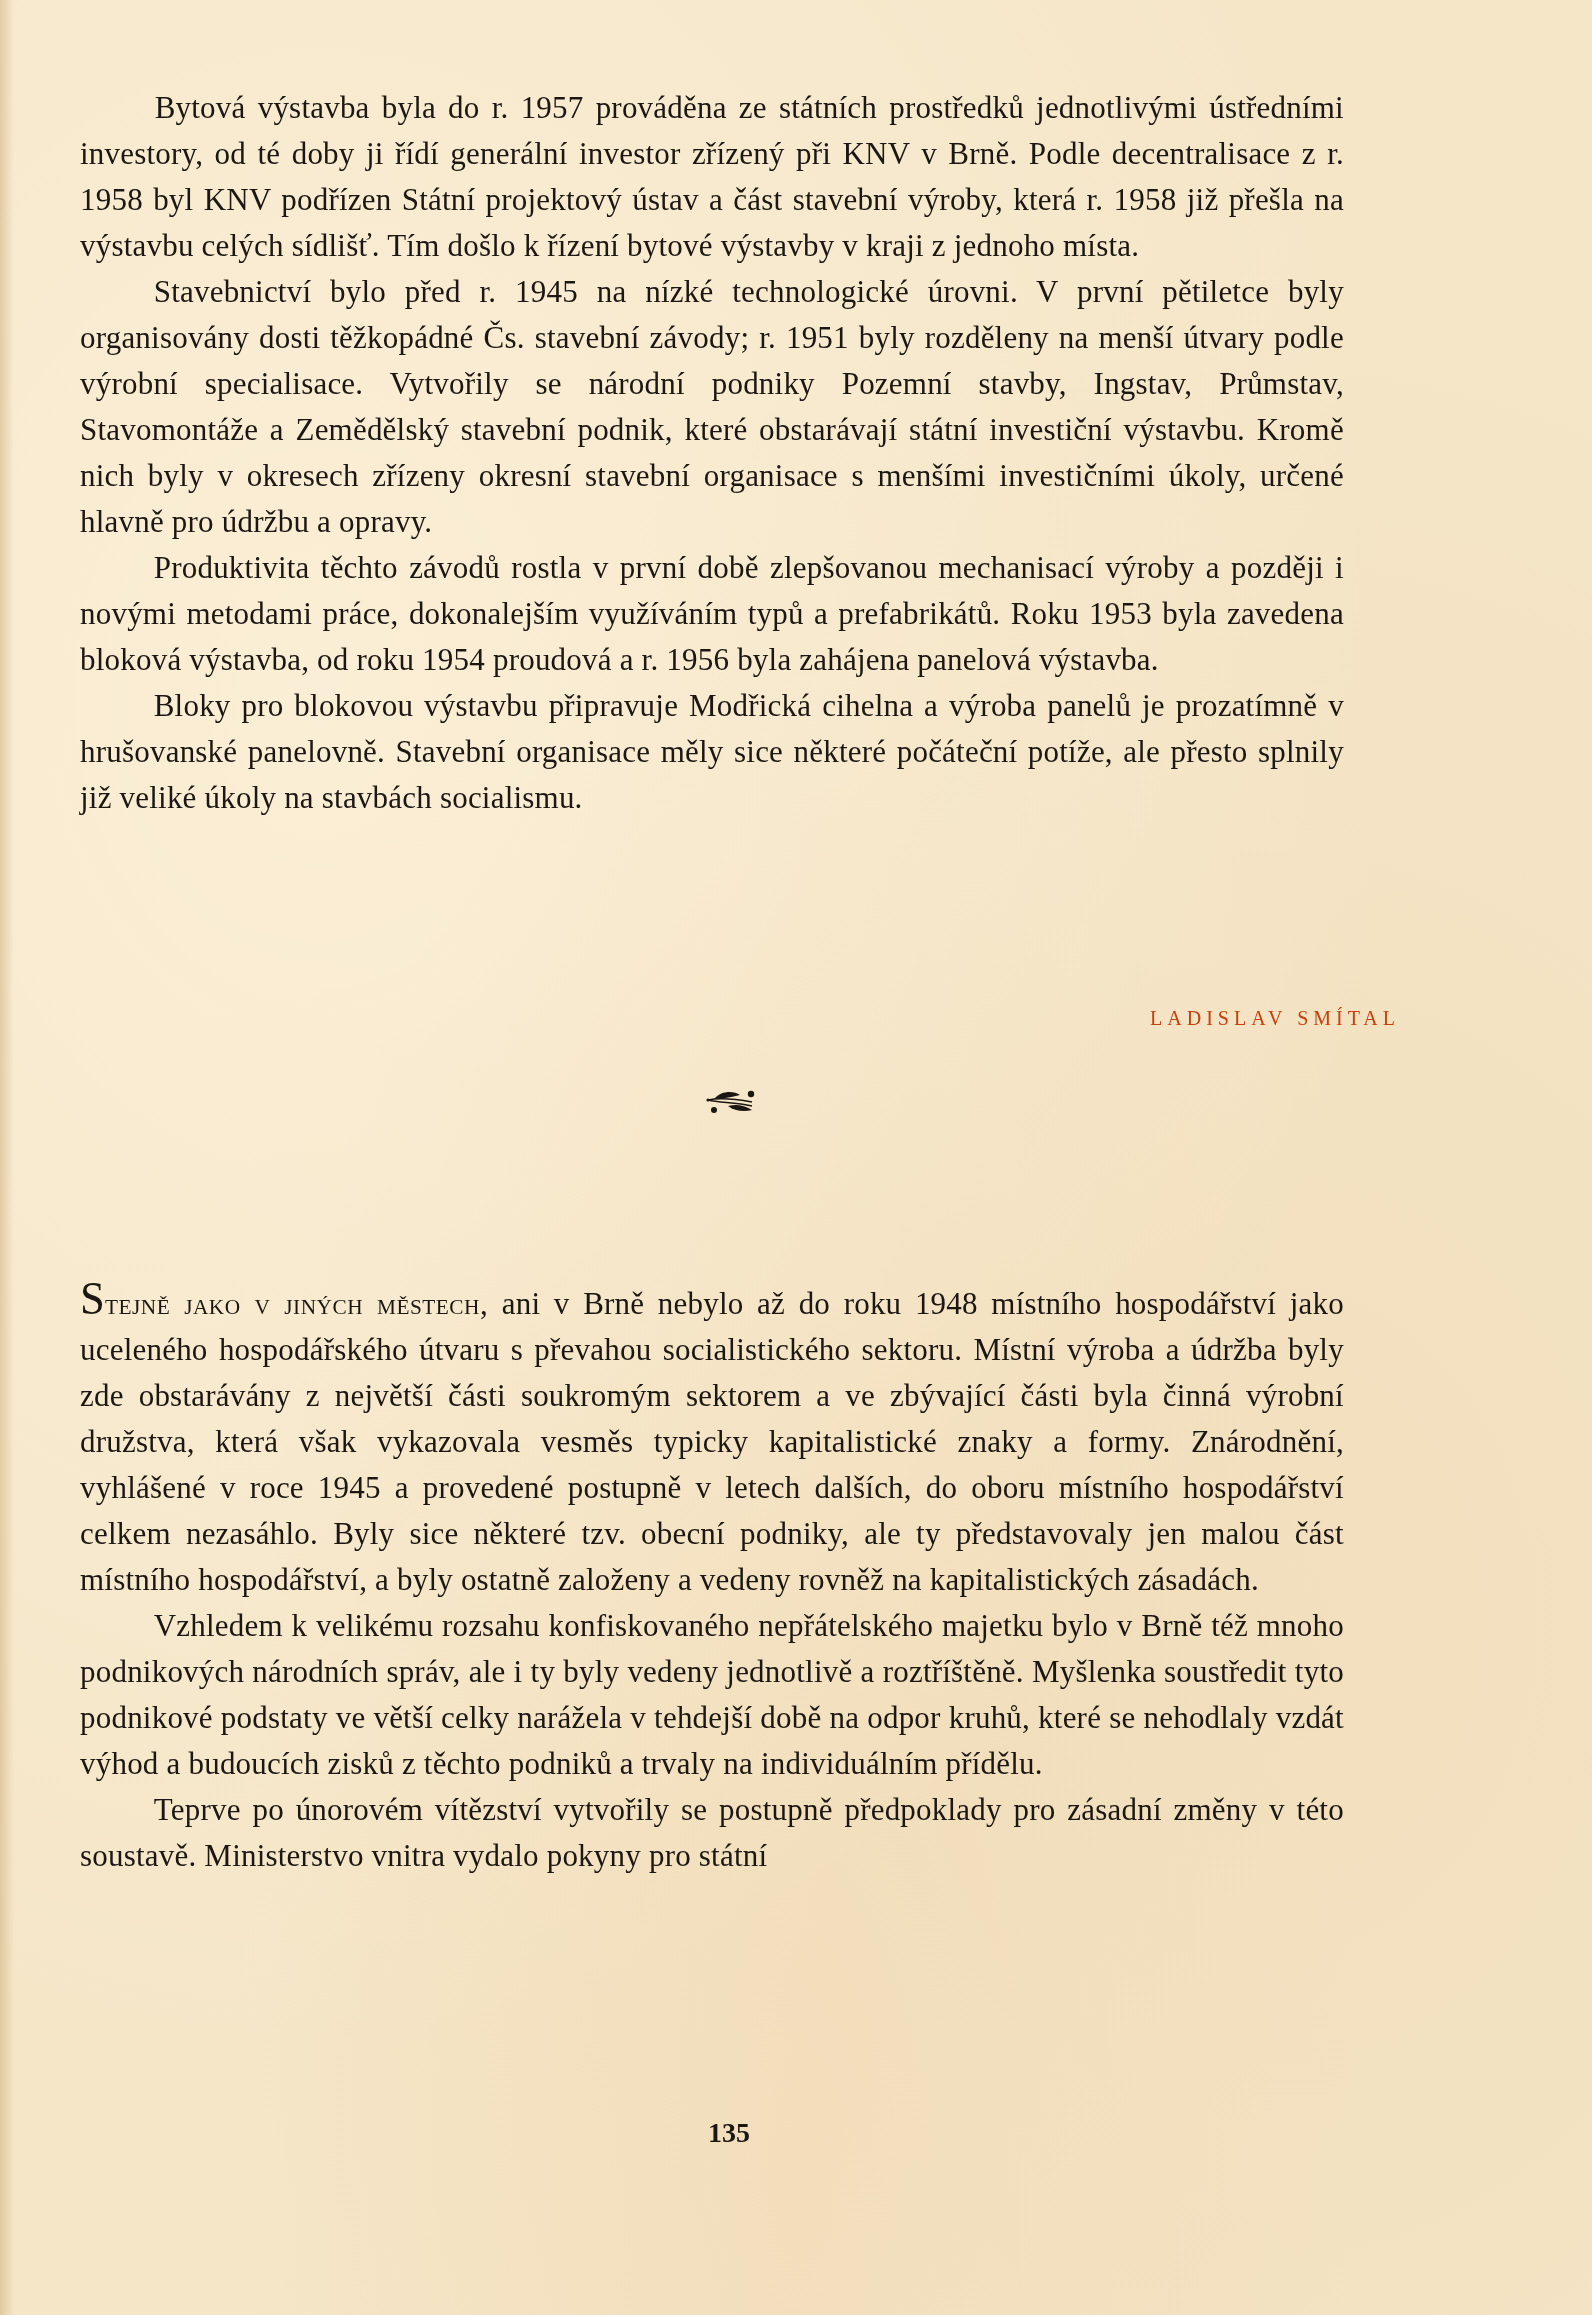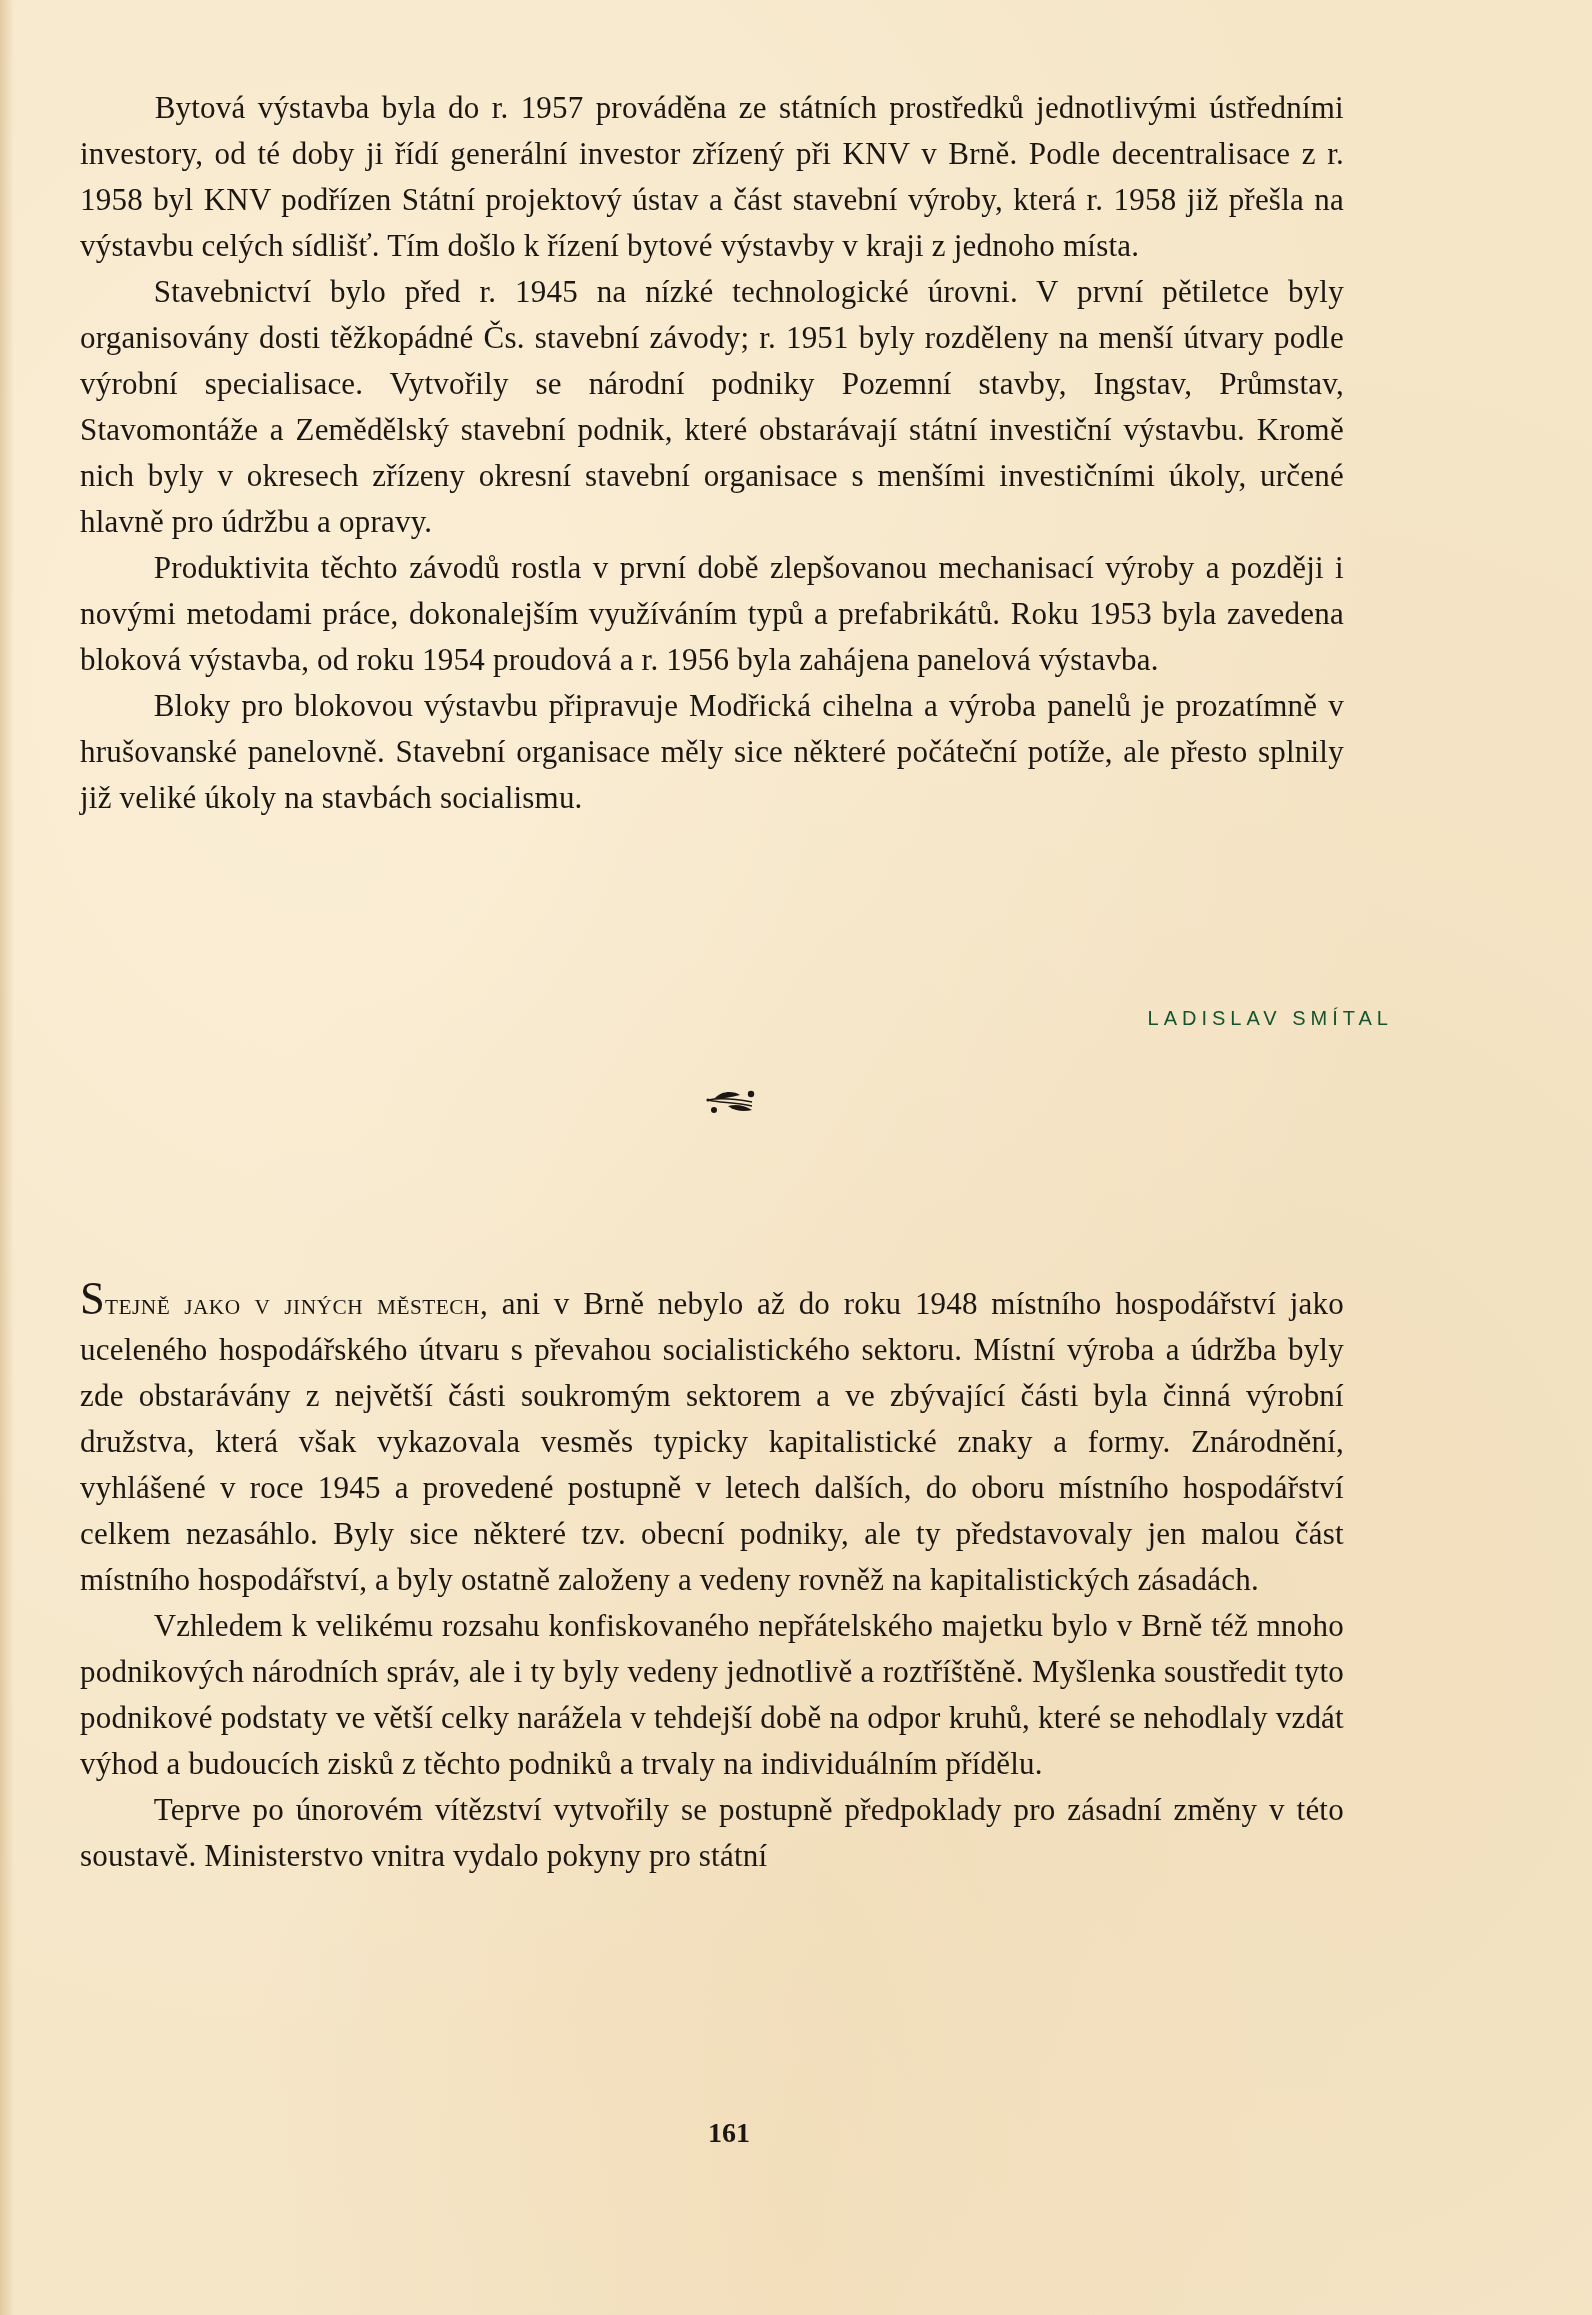--- a/index.html
+++ b/index.html
@@ -48,25 +48,25 @@
       font-variant: small-caps;
       letter-spacing: 0.5px;
     }
     .drop-s {
       font-size: 46px;
       line-height: 0;
     }
     .signature {
       position: absolute;
       top: 1007px;
-      right: 199px;
+      right: 192px;
       font-size: 20px;
       letter-spacing: 5px;
-      color: #14532d;
-      font-family: Liberation Sans, sans-serif;
+      color: #c2410c;
+      font-family: Liberation Serif, serif;
     }
     .ornament {
       position: absolute;
       top: 1088px;
       left: 704px;
       width: 62px;
       height: 34px;
     }
     .page-number {
       position: absolute;
@@ -101,14 +101,14 @@
   <circle cx="10" cy="22" r="3" fill="#1c1712"></circle>
   <circle cx="4" cy="12" r="1.6" fill="#1c1712"></circle>
 </svg>
 
 <div class="text-block block-2">
   <p class="lead"><span class="drop-s">S</span><span class="smallcaps-lead">tejně jako v jiných městech,</span><span> ani v Brně nebylo až do roku 1948 místního hospodářství jako uceleného hospodářského útvaru s převahou socialistického sektoru. Místní výroba a údržba byly zde obstarávány z největší části soukromým sektorem a ve zbývající části byla činná výrobní družstva, která však vykazovala vesměs typicky kapitalistické znaky a formy. Znárodnění, vyhlášené v roce 1945 a provedené postupně v letech dalších, do oboru místního hospodářství celkem nezasáhlo. Byly sice některé tzv. obecní podniky, ale ty představovaly jen malou část místního hospodářství, a byly ostatně založeny a vedeny rovněž na kapitalistických zásadách.</span></p>
   <p>Vzhledem k velikému rozsahu konfiskovaného nepřátelského majetku bylo v Brně též mnoho podnikových národních správ, ale i ty byly vedeny jednotlivě a roztříštěně. Myšlenka soustředit tyto podnikové podstaty ve větší celky narážela v tehdejší době na odpor kruhů, které se nehodlaly vzdát výhod a budoucích zisků z těchto podniků a trvaly na individuálním přídělu.</p>
   <p>Teprve po únorovém vítězství vytvořily se postupně předpoklady pro zásadní změny v této soustavě. Ministerstvo vnitra vydalo pokyny pro státní</p>
 </div>
 
-<div class="page-number">161</div>
+<div class="page-number">135</div>
 
 
 </body></html>

